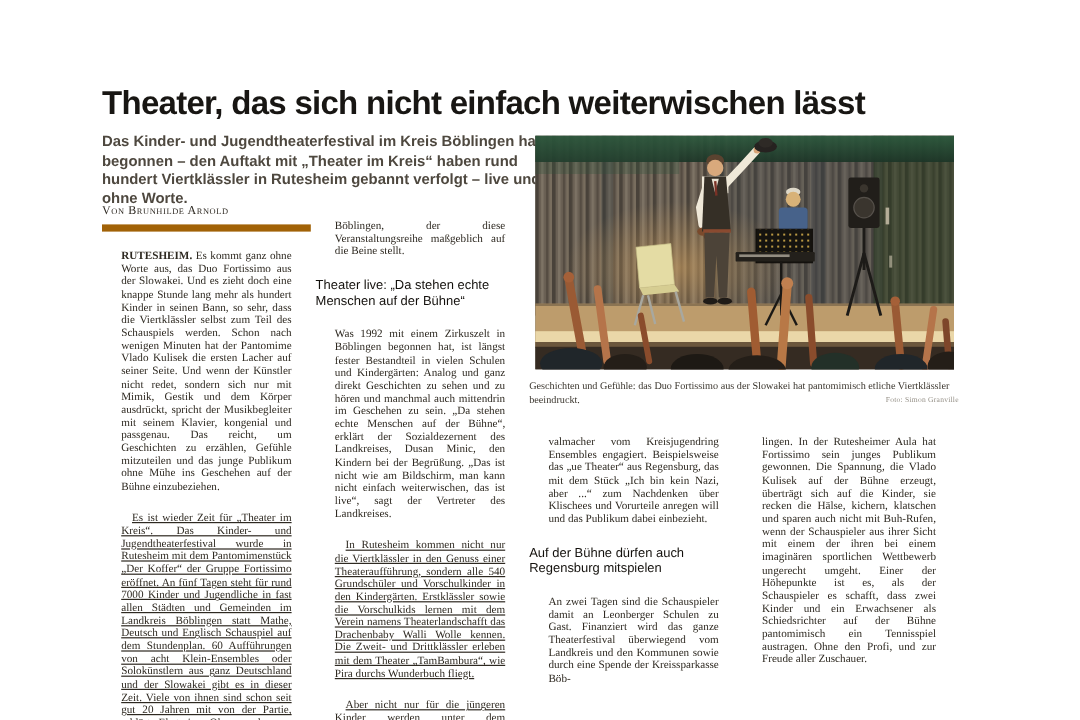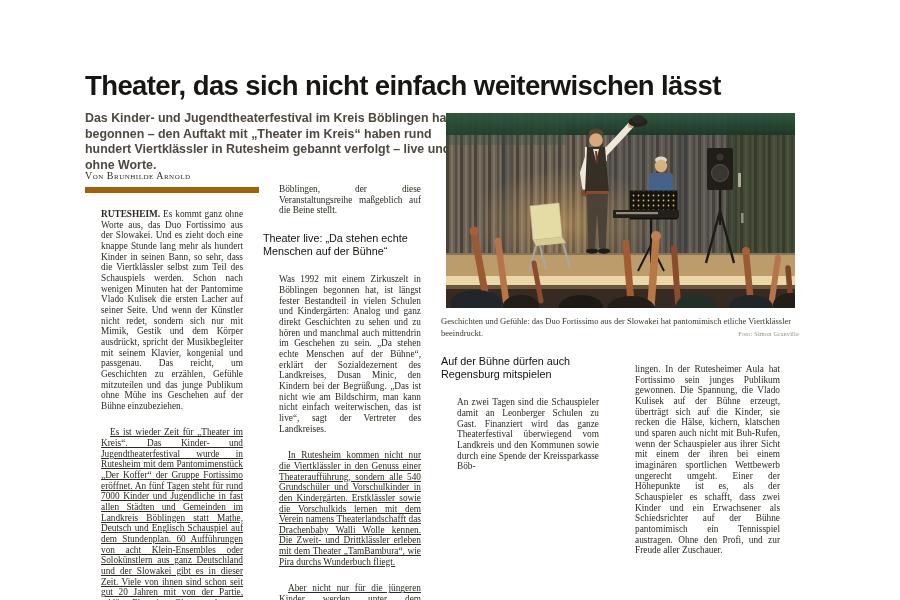--- a/index.html
+++ b/index.html
@@ -180,20 +180,21 @@
       </g>
     </svg>
   </figure>
 
   <div class="caption">
     <span>Geschichten und Gefühle: das Duo Fortissimo aus der Slowakei hat pantomimisch etliche Viertklässler beeindruckt.</span>
     <span class="credit">Foto: Simon Granville</span>
   </div>
 
   <div class="col col3">
+    <p class="body">valmacher vom Kreisjugendring Ensembles engagiert. Beispielsweise das „ue Theater“ aus Regensburg, das mit dem Stück „Ich bin kein Nazi, aber ...“ zum Nachdenken über Klischees und Vorurteile anregen will und das Publikum dabei einbezieht.</p>
     <h2 class="subhead">Auf der Bühne dürfen auch Regensburg mitspielen</h2>
     <p class="body">An zwei Tagen sind die Schauspieler damit an Leonberger Schulen zu Gast. Finanziert wird das ganze Theaterfestival überwiegend vom Landkreis und den Kommunen sowie durch eine Spende der Kreissparkasse Böb-</p>
   </div>
 
   <div class="col col4">
     <p class="body">lingen. In der Rutesheimer Aula hat Fortissimo sein junges Publikum gewonnen. Die Spannung, die Vlado Kulisek auf der Bühne erzeugt, überträgt sich auf die Kinder, sie recken die Hälse, kichern, klatschen und sparen auch nicht mit Buh-Rufen, wenn der Schauspieler aus ihrer Sicht mit einem der ihren bei einem imaginären sportlichen Wettbewerb ungerecht umgeht. Einer der Höhepunkte ist es, als der Schauspieler es schafft, dass zwei Kinder und ein Erwachsener als Schiedsrichter auf der Bühne pantomimisch ein Tennisspiel austragen. Ohne den Profi, und zur Freude aller Zuschauer.</p>
   </div>
 
 </div>
 

